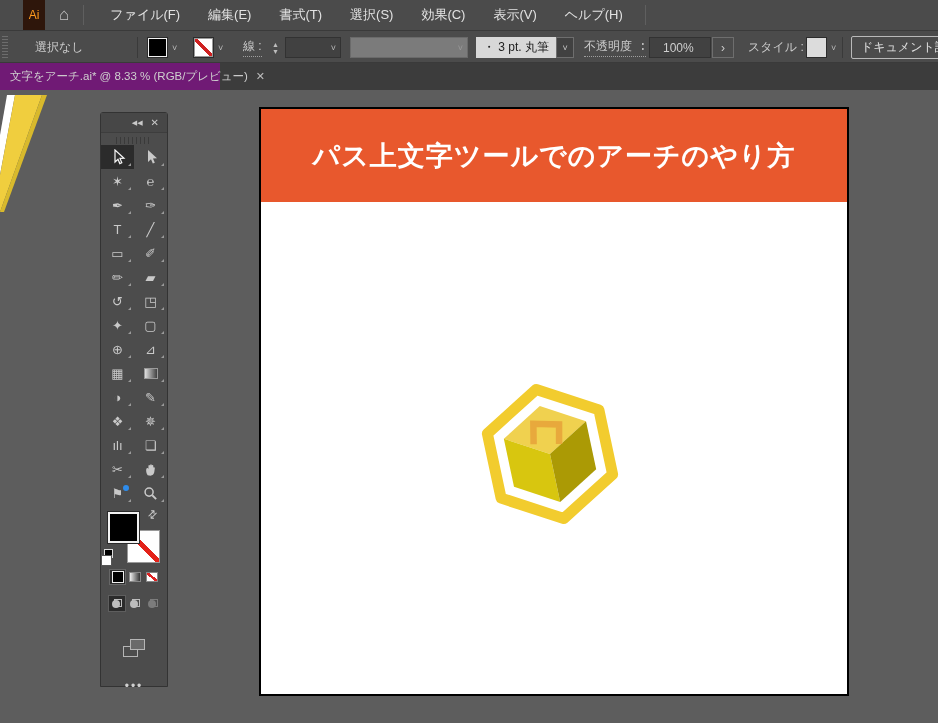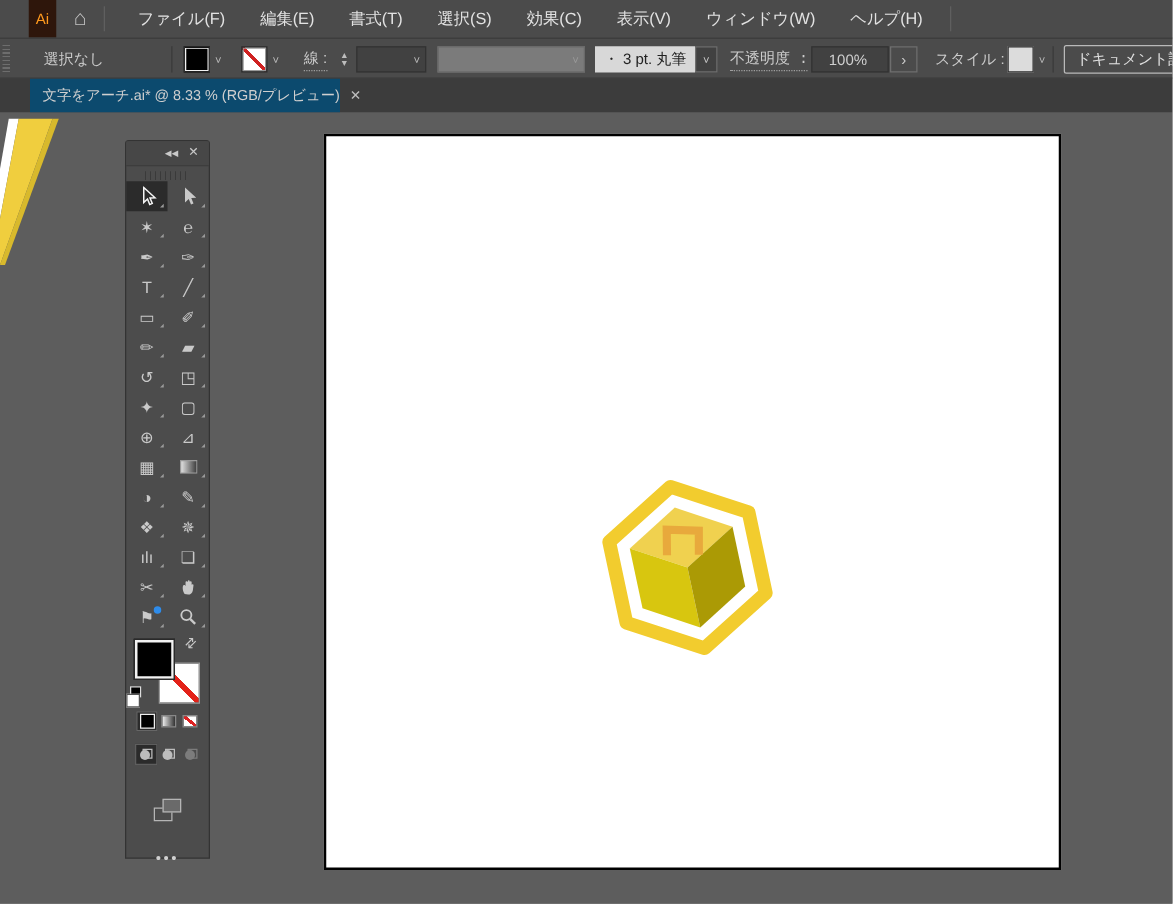--- a/index.html
+++ b/index.html
@@ -30,21 +30,21 @@
   .dd-gray { background:#7b7b7b; border:1px solid #6a6a6a; height:21px; display:flex; align-items:center; justify-content:flex-end; }
   .brush-box { background:#d8d8d8; color:#222; height:21px; display:flex; align-items:center; padding:0 7px; font-size:12px; }
   .brush-arrow { width:18px; height:21px; background:#414141; border:1px solid #6e6e6e; color:#ccc; font-size:9px; display:flex; align-items:center; justify-content:center; }
   .opacity-field { background:#414141; border:1px solid #323232; height:21px; width:62px; color:#cfcfcf; display:flex; align-items:center; padding-left:13px; font-size:12px; }
   .next-btn { width:22px; height:21px; border:1px solid #6e6e6e; color:#ccc; display:flex; align-items:center; justify-content:center; font-size:12px; }
   .style-swatch { width:21px; height:21px; background:#dcdcdc; border:1px solid #2c2c2c; }
   .doc-btn { border:1px solid #b9b9b9; border-radius:2px; color:#e0e0e0; font-size:12px; height:23px; display:flex; align-items:center; padding:0 9px; white-space:nowrap; overflow:hidden; }
 
   
   .tab-bar { position:absolute; left:0; top:63px; width:938px; height:27px; background:#3c3c3c; }
-  .doc-tab { position:absolute; left:0; top:0; width:248px; height:27px; background:#0c4a6e; display:flex; align-items:center;margin-left:24px; }
+  .doc-tab { position:absolute; left:0; top:0; width:220px; height:27px; background:#701a75; display:flex; align-items:center; }
   .doc-tab .title { color:#cfcfcf; font-size:11.5px; padding-left:10px; white-space:nowrap; }
   .doc-tab .close { color:#bdbdbd; font-size:11px; margin-left:8px; }
 
   
   .canvas { position:absolute; left:0; top:90px; width:938px; height:633px; background:#5d5d5d; overflow:hidden; }
   .stripe-svg { position:absolute; left:0; top:0; }
 
   
   .artboard { position:absolute; left:259px; top:17px; width:590px; height:589px; background:#fff; border:2px solid #000; }
   .banner { position:absolute; left:0; top:0; width:100%; height:93px; display:flex; align-items:center; justify-content:center; }
@@ -93,21 +93,20 @@
   <div class="ai-logo">Ai</div>
   <div class="home-ic">⌂</div>
   <div class="mb-sep"></div>
   <div class="menu-items">
       <div class="menu-item">ファイル(F)</div>
       <div class="menu-item">編集(E)</div>
       <div class="menu-item">書式(T)</div>
       <div class="menu-item">選択(S)</div>
       <div class="menu-item">効果(C)</div>
       <div class="menu-item">表示(V)</div>
-      <div class="menu-item">ウィンドウ(W)</div>
       <div class="menu-item">ヘルプ(H)</div>
     </div>
   <div class="mb-sep2"></div>
 </div>
 
 <div class="control-bar">
   <div class="grip-v"></div>
   <div class="cb" style="left:35px;font-family:Liberation Serif, serif;">選択なし</div>
   <div class="cb-sep" style="left:137px;"></div>
 
@@ -180,20 +179,23 @@
 
 <div class="canvas">
 
   <svg class="stripe-svg" width="60" height="135" viewBox="0 0 60 135">
     <polygon points="7,5 15,5 0,85 0,45" fill="#ffffff"></polygon>
     <polygon points="15,5 42,5 0,122 0,85" fill="#f0ce3e"></polygon>
     <polygon points="42,5 47,5 4,122 0,122" fill="#d8b92c"></polygon>
   </svg>
 
   <div class="artboard">
+    <div class="banner" style="background:#e8582d;">
+      <span class="banner-text">パス上文字ツールでのアーチのやり方</span>
+    </div>
     <svg class="cube-svg" width="200" height="200" viewBox="-100 -100 200 200">
       <g transform="rotate(-12)">
         <polygon points="0,-66 57,-33 57,33 0,66 -57,33 -57,-33" fill="#ffffff" stroke="#f2cc2e" stroke-width="11" stroke-linejoin="round"></polygon>
         <polygon points="0,-49 42,-24.5 0,0 -42,-24.5" fill="#f0d14f"></polygon>
         <polygon points="-42,-24.5 0,0 0,49 -42,24.5" fill="#d8c60f"></polygon>
         <polygon points="42,-24.5 0,0 0,49 42,24.5" fill="#ab9a05"></polygon>
         <polyline points="-14,-13 -10,-33 15,-27 11,-8" fill="none" stroke="#e8a93c" stroke-width="6.5" stroke-linejoin="miter"></polyline>
       </g>
     </svg>
   </div>

